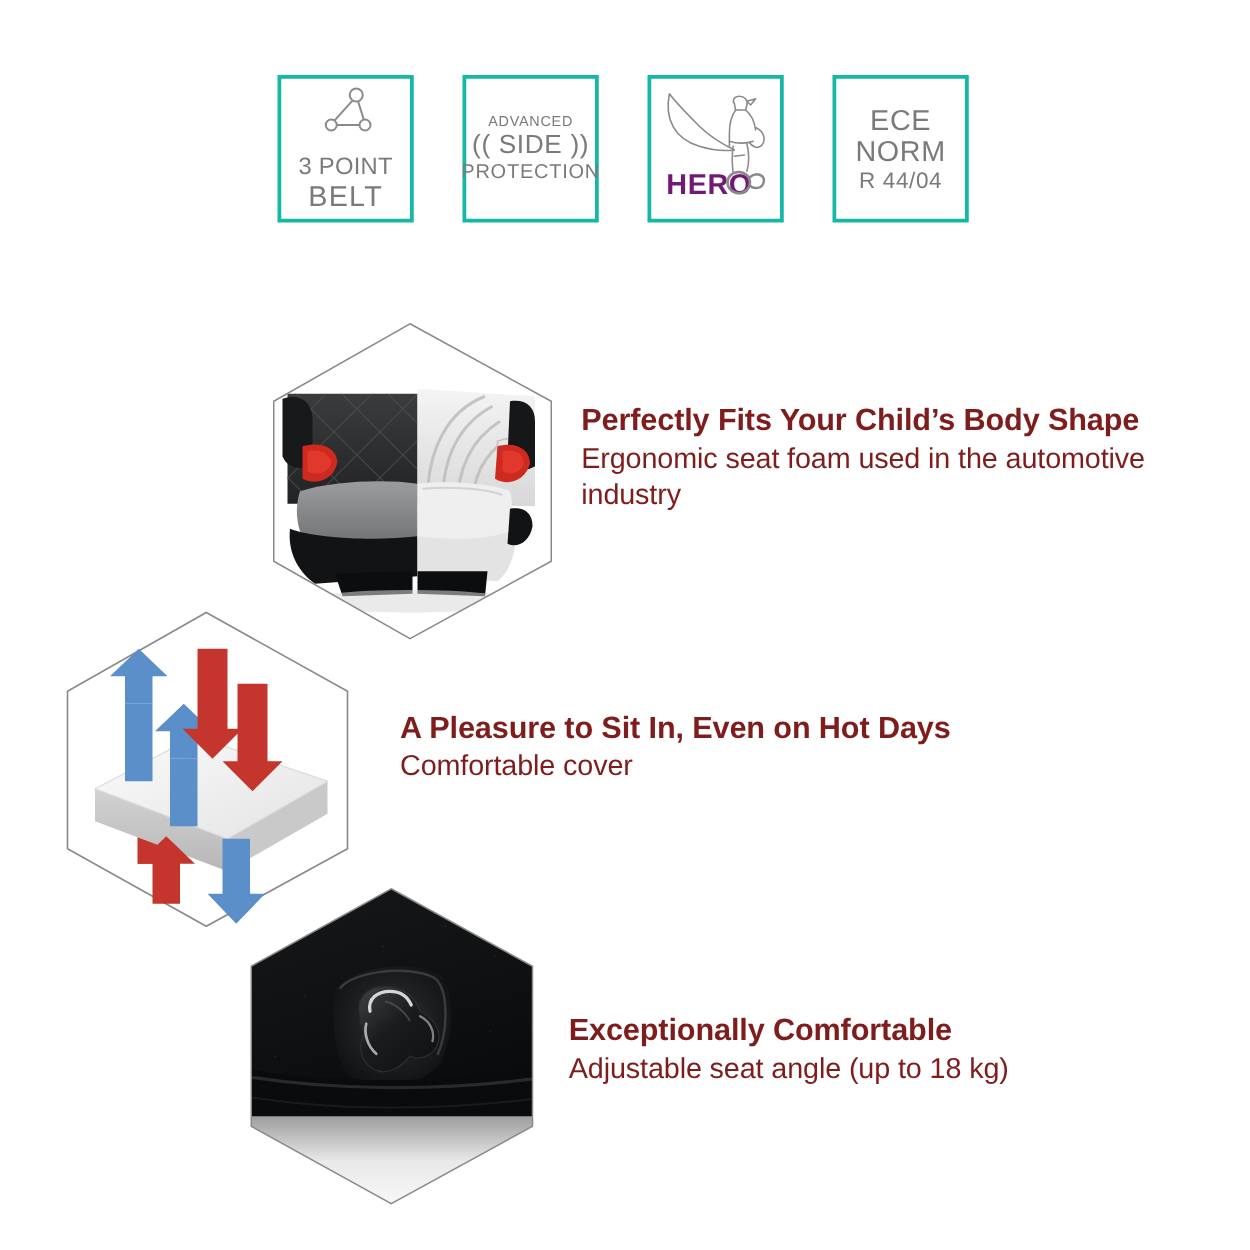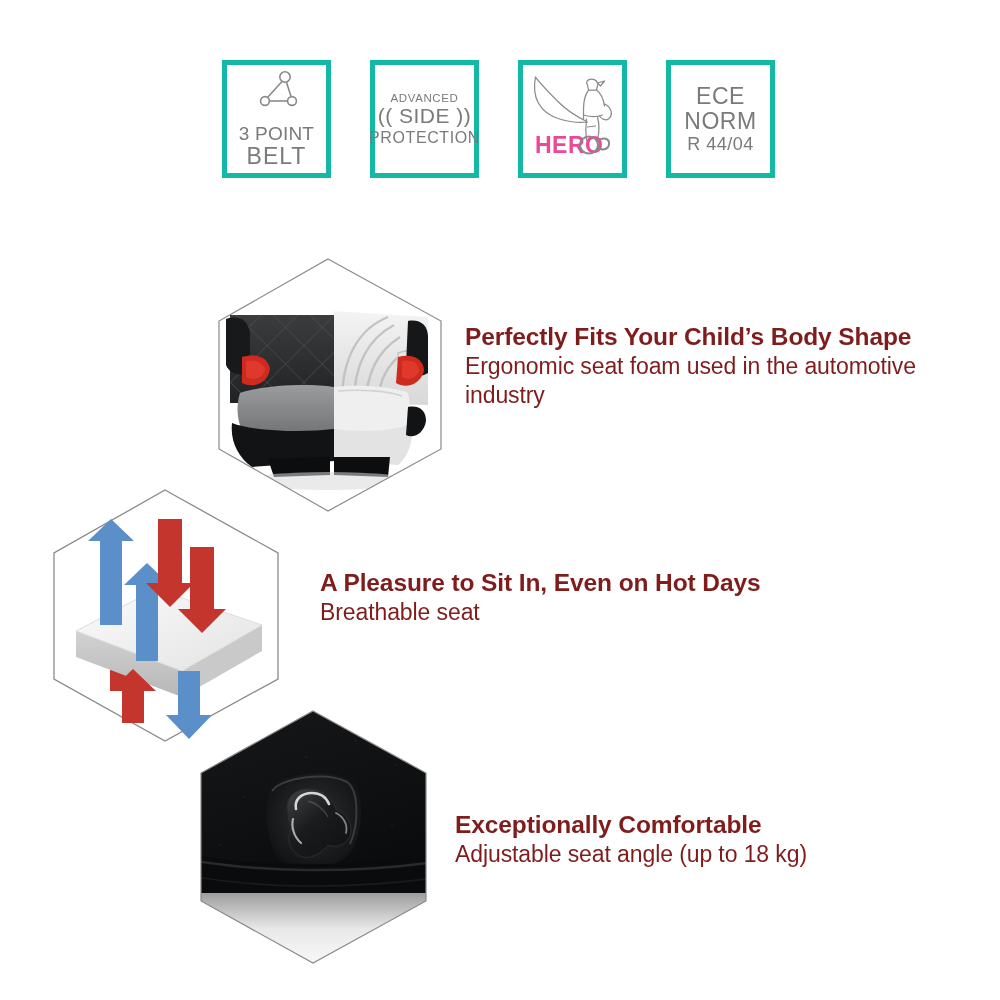--- a/index.html
+++ b/index.html
@@ -19,21 +19,21 @@
   #badge-row {
     position: absolute;
     left: 222px;
     top: 60px;
     display: flex;
     gap: 39px;
   }
   .badge {
     width: 109px;
     height: 118px;
-    border: 5px solid #14b8a6;
+    border: 3px solid #14b8a6;
     box-sizing: border-box;
     display: flex;
     flex-direction: column;
     align-items: center;
     justify-content: center;
     color: #7a7a7a;
     background: #ffffff;
   }
   .badge-text {
     text-align: center;
@@ -83,21 +83,21 @@
     top: 6px;
     left: 50%;
     transform: translateX(-50%);
   }
   .hero-word {
     position: absolute;
     bottom: 14px;
     left: 12px;
     font-size: 23px;
     font-weight: bold;
-    color: #ec4899;
+    color: #701a75;
     letter-spacing: 0.5px;
   }
   .hero-o {
     position: absolute;
     bottom: 12px;
     right: 10px;
   }
 
   
   .ece-1 { font-size: 23px; letter-spacing: 0.5px; }
@@ -331,21 +331,21 @@
 
       <path d="M74 238 L96 238 L96 206 L108 206 L85 184 L62 206 L74 206 Z" fill="#c4352e"></path>
 
       <path d="M130 186 h22 v44 h12 L141 254 L118 230 h12 z" fill="#5b8fc9"></path>
     </g>
   </svg>
 </div>
 
 <div class="feature-text" id="text-airflow">
   <div class="feature-title">A Pleasure to Sit In, Even on Hot Days</div>
-  <div class="feature-sub">Breathable seat</div>
+  <div class="feature-sub">Comfortable cover</div>
 </div>
 
 <div class="hex" id="hex-knob">
   <svg width="246" height="268" viewBox="0 0 246 268">
     <defs>
       <clipPath id="clipHex3">
         <polygon points="117,6 230,68 230,196 117,258 5,196 5,68"></polygon>
       </clipPath>
       <linearGradient id="panelDark" x1="0" y1="0" x2="0.4" y2="1">
         <stop offset="0%" stop-color="#17181a"></stop>

